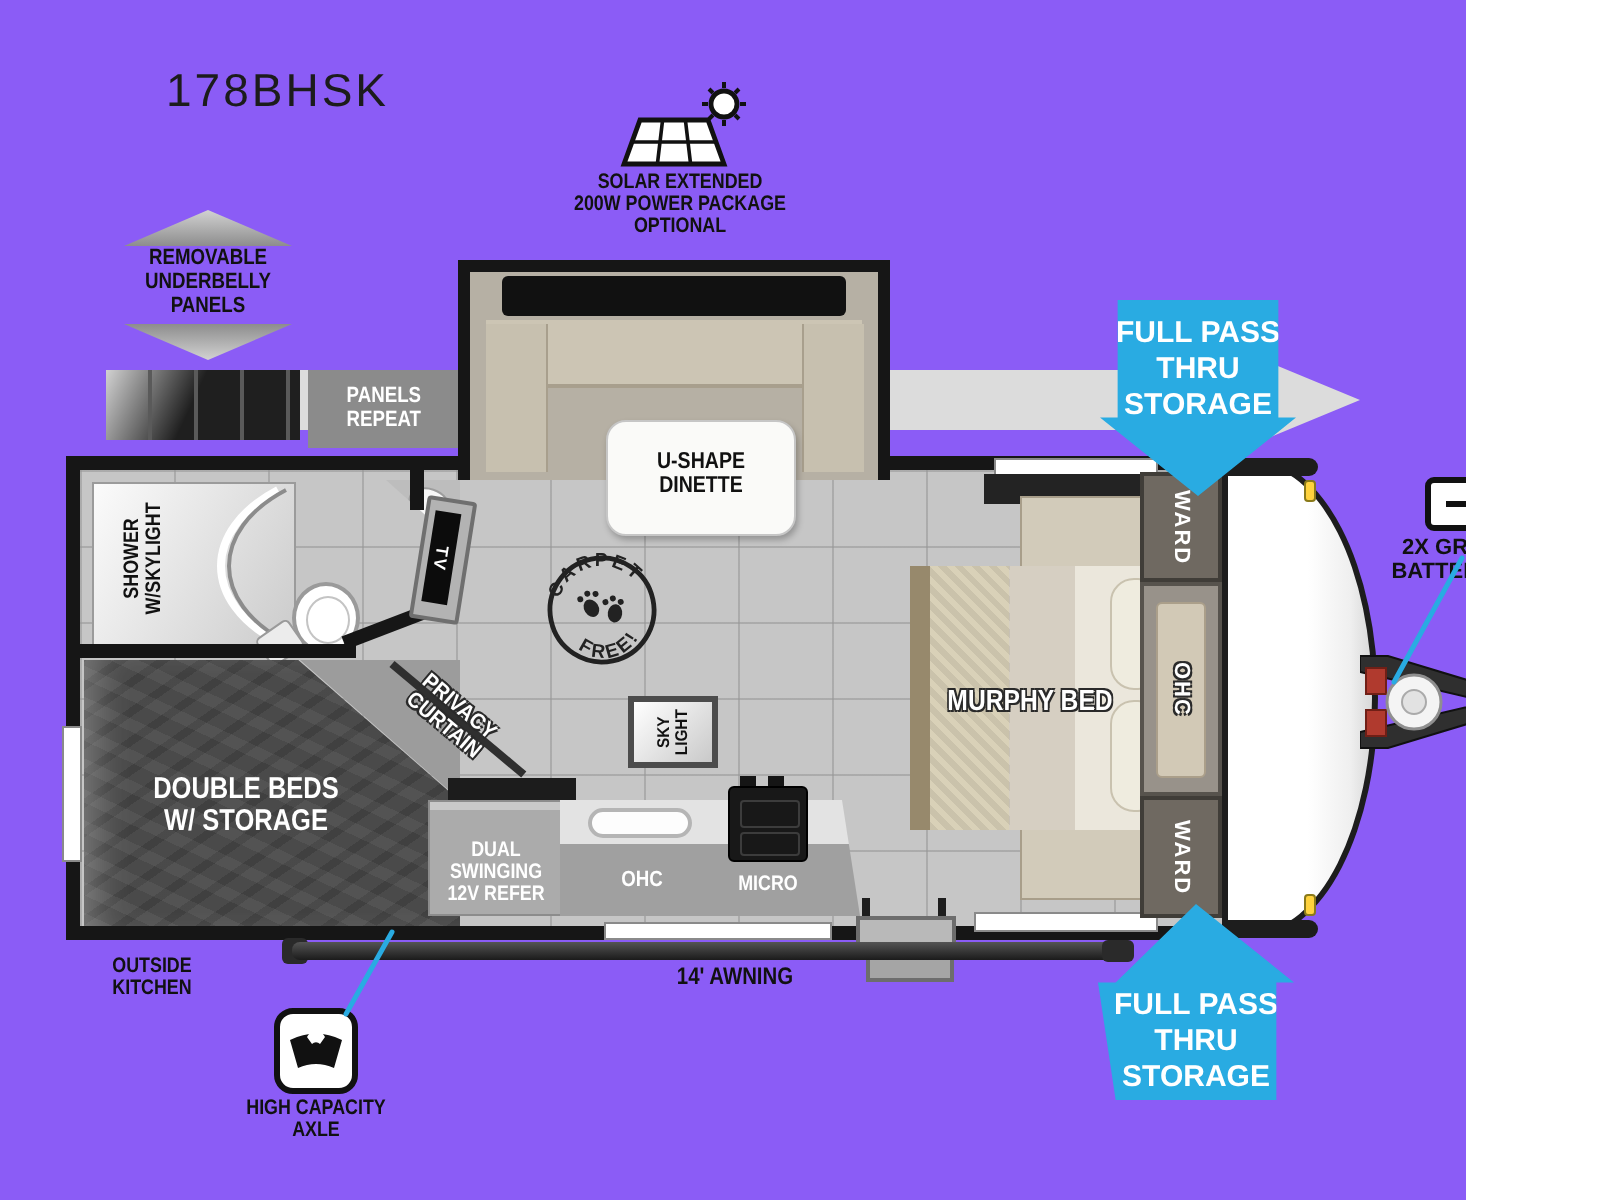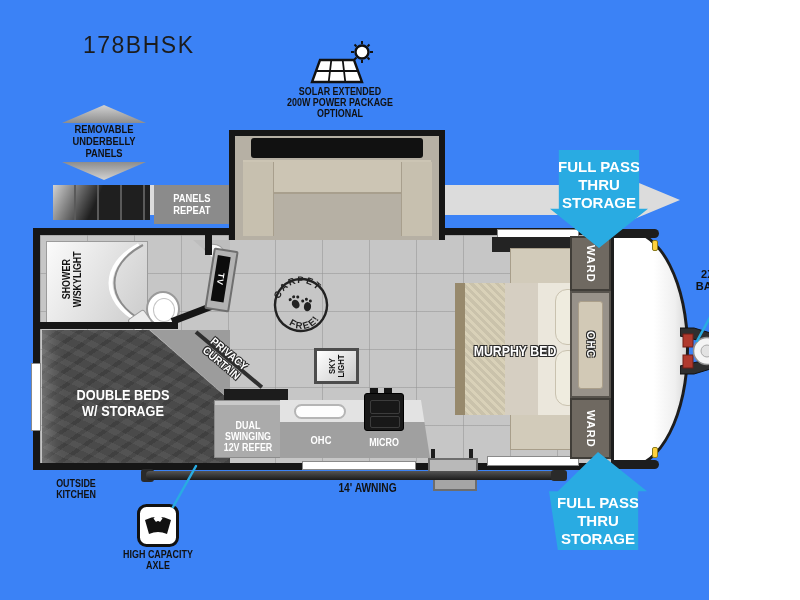--- a/index.html
+++ b/index.html
@@ -1,17 +1,17 @@
 <!DOCTYPE html>
 <html><head>
 <meta charset="utf-8">
 <style>
   html,body{margin:0;padding:0;background:#fff;}
-  .canvas{position:relative;width:709px;height:600px;background:#3b82f6;overflow:hidden;
-          font-family:"Liberation Sans","DejaVu Sans",sans-serif;}
+  .canvas{position:relative;width:709px;height:600px;background:#8b5cf6;overflow:hidden;
+          font-family:"Liberation Sans","DejaVu Sans",sans-serif;padding-left:24px;}
   .abs{position:absolute;}
   .lbl{position:absolute;font-family:"Liberation Sans","DejaVu Sans",sans-serif;font-weight:bold;
        color:#111;text-align:center;white-space:pre-line;line-height:1.07;}
   .cx{transform:scaleX(.85);}
   .white{color:#fff;}
   .outl{text-shadow:-1px -1px 0 #2a2a2a,1px -1px 0 #2a2a2a,-1px 1px 0 #2a2a2a,1px 1px 0 #2a2a2a;}
   .vbox{display:flex;align-items:center;justify-content:center;}
   .vtext{writing-mode:vertical-rl;font-weight:bold;color:#fff;letter-spacing:1px;
          font-family:"Liberation Sans","DejaVu Sans",sans-serif;}
   .bluearrow{position:absolute;background:#29abe2;color:#fff;font-weight:bold;text-align:center;
@@ -149,20 +149,25 @@
   </div>
   <div class="abs vbox" style="left:570px;top:398px;width:41px;height:61px;background:#6f6961;border:2px solid #403d38;box-sizing:border-box;">
     <span class="vtext" style="font-size:11px;">WARD</span>
   </div>
 
   <div class="abs" style="left:229px;top:130px;width:216px;height:110px;border:6px solid #161616;border-bottom:none;box-sizing:border-box;background:#b6b0a4;">
     <div class="abs" style="left:16px;top:2px;width:172px;height:20px;background:#111;border-radius:3px;"></div>
     <div class="abs" style="left:8px;top:24px;width:188px;height:32px;background:#ccc5b4;border-bottom:2px solid #a89f8d;"></div>
     <div class="abs" style="left:8px;top:26px;width:30px;height:74px;background:#c7c0af;border-right:1px solid #a89f8d;"></div>
     <div class="abs" style="left:166px;top:26px;width:30px;height:74px;background:#c7c0af;border-left:1px solid #a89f8d;"></div>
+    <div class="abs" style="left:68px;top:74px;width:95px;height:58px;background:#fafaf8;border:1px solid #c6c6c6;border-radius:10px;
+                box-shadow:1px 2px 3px rgba(0,0,0,.25);box-sizing:border-box;">
+      <div class="lbl cx" style="left:0;top:14px;width:93px;font-size:11.5px;">U-SHAPE
+DINETTE</div>
+    </div>
   </div>
 
   <svg class="abs" style="left:272px;top:276px;transform:rotate(-12deg);" width="58" height="58" viewBox="0 0 58 58">
     <defs>
       <path id="carpetTop" d="M7 29 A22 22 0 0 1 51 29"></path>
       <path id="carpetBot" d="M9 33 A20 20 0 0 0 49 33"></path>
     </defs>
     <circle cx="29" cy="29" r="26" fill="none" stroke="#222" stroke-width="2.4"></circle>
     <text font-size="9.5" font-weight="bold" fill="#222" letter-spacing="1.5" font-family="Liberation Sans,DejaVu Sans,sans-serif">
       <textPath href="#carpetTop" startOffset="50%" text-anchor="middle">CARPET</textPath>

